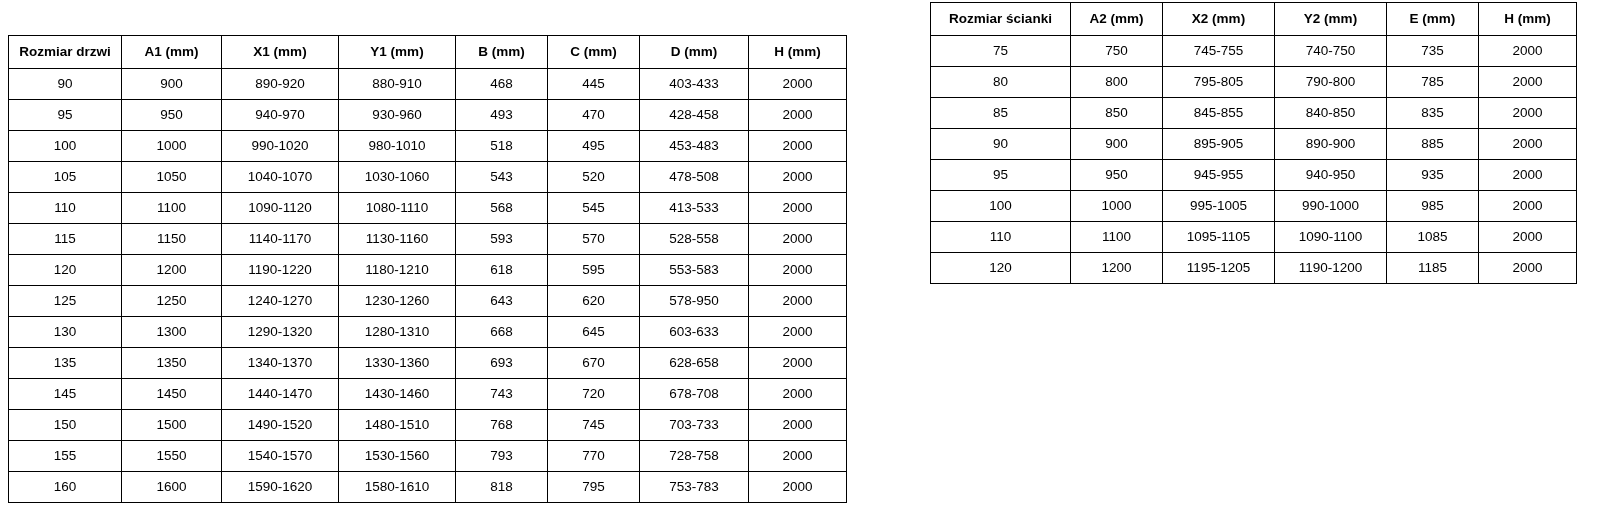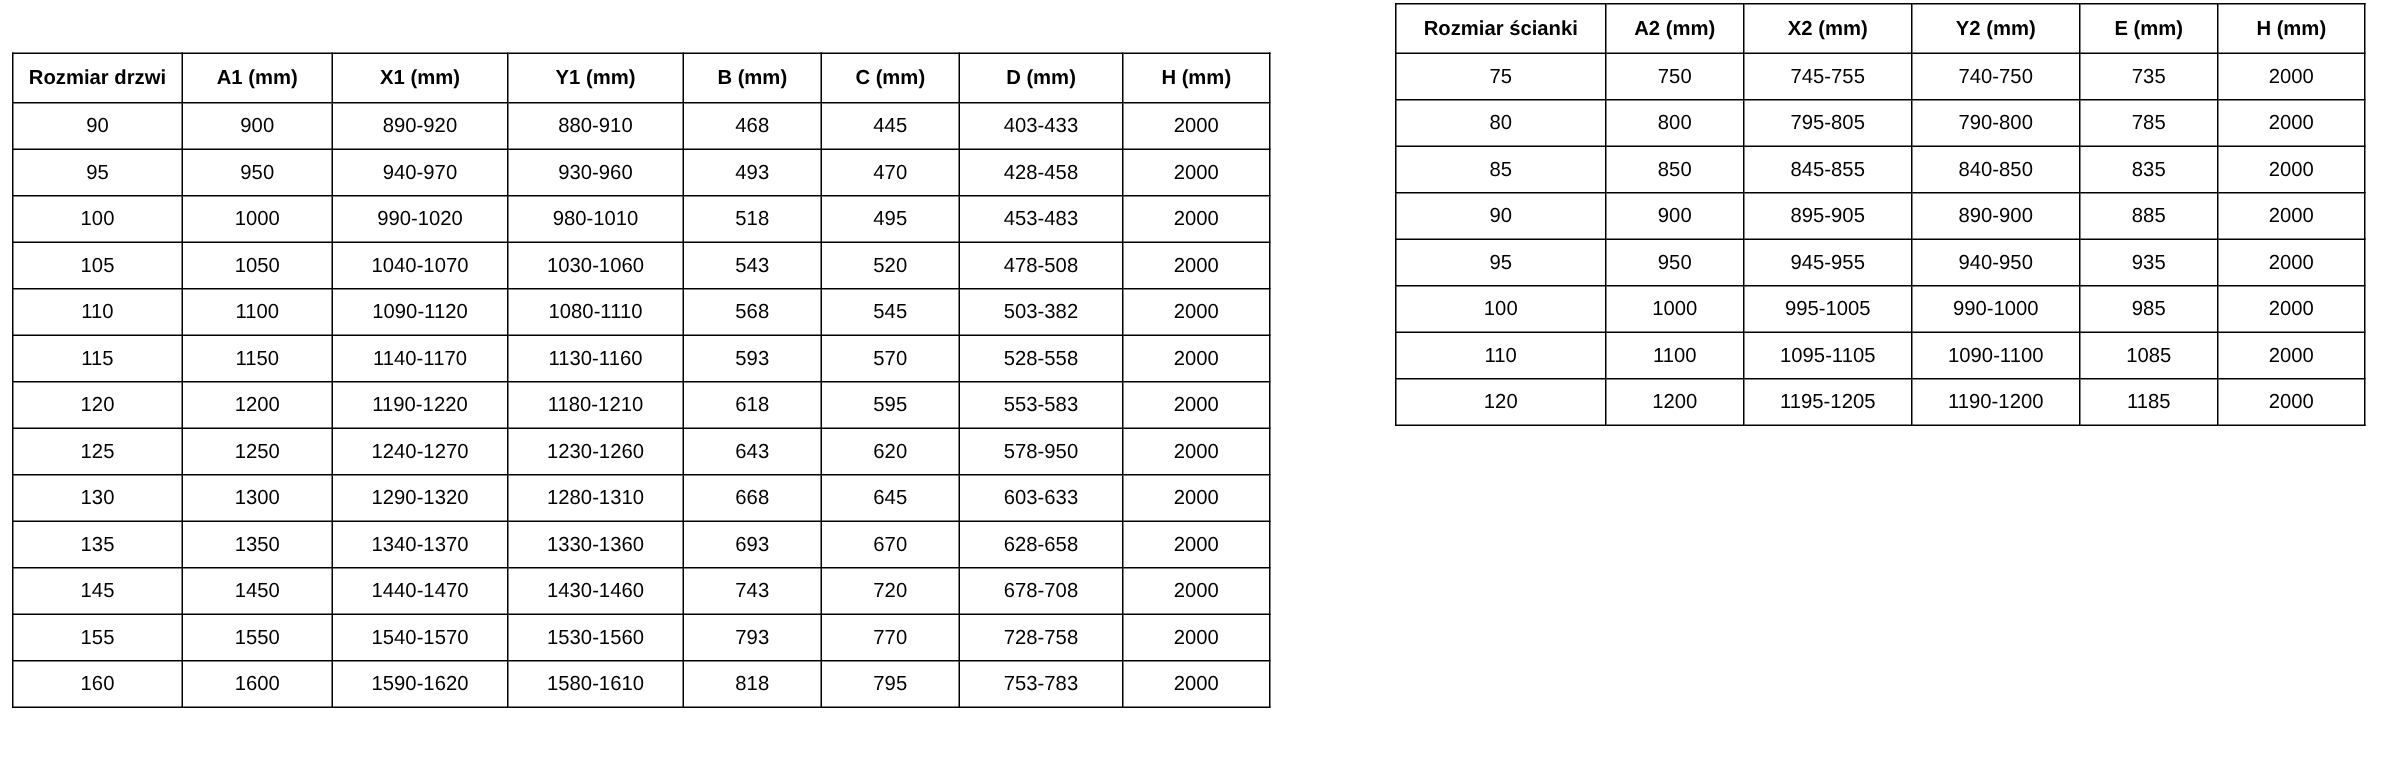--- a/index.html
+++ b/index.html
@@ -138,21 +138,21 @@
             <td>478-508</td>
             <td>2000</td>
           </tr>
           <tr>
             <td>110</td>
             <td>1100</td>
             <td>1090-1120</td>
             <td>1080-1110</td>
             <td>568</td>
             <td>545</td>
-            <td>503-382</td>
+            <td>413-533</td>
             <td>2000</td>
           </tr>
           <tr>
             <td>115</td>
             <td>1150</td>
             <td>1140-1170</td>
             <td>1130-1160</td>
             <td>593</td>
             <td>570</td>
             <td>528-558</td>
@@ -199,20 +199,30 @@
             <td>2000</td>
           </tr>
           <tr>
             <td>145</td>
             <td>1450</td>
             <td>1440-1470</td>
             <td>1430-1460</td>
             <td>743</td>
             <td>720</td>
             <td>678-708</td>
+            <td>2000</td>
+          </tr>
+          <tr>
+            <td>150</td>
+            <td>1500</td>
+            <td>1490-1520</td>
+            <td>1480-1510</td>
+            <td>768</td>
+            <td>745</td>
+            <td>703-733</td>
             <td>2000</td>
           </tr>
           <tr>
             <td>155</td>
             <td>1550</td>
             <td>1540-1570</td>
             <td>1530-1560</td>
             <td>793</td>
             <td>770</td>
             <td>728-758</td>

